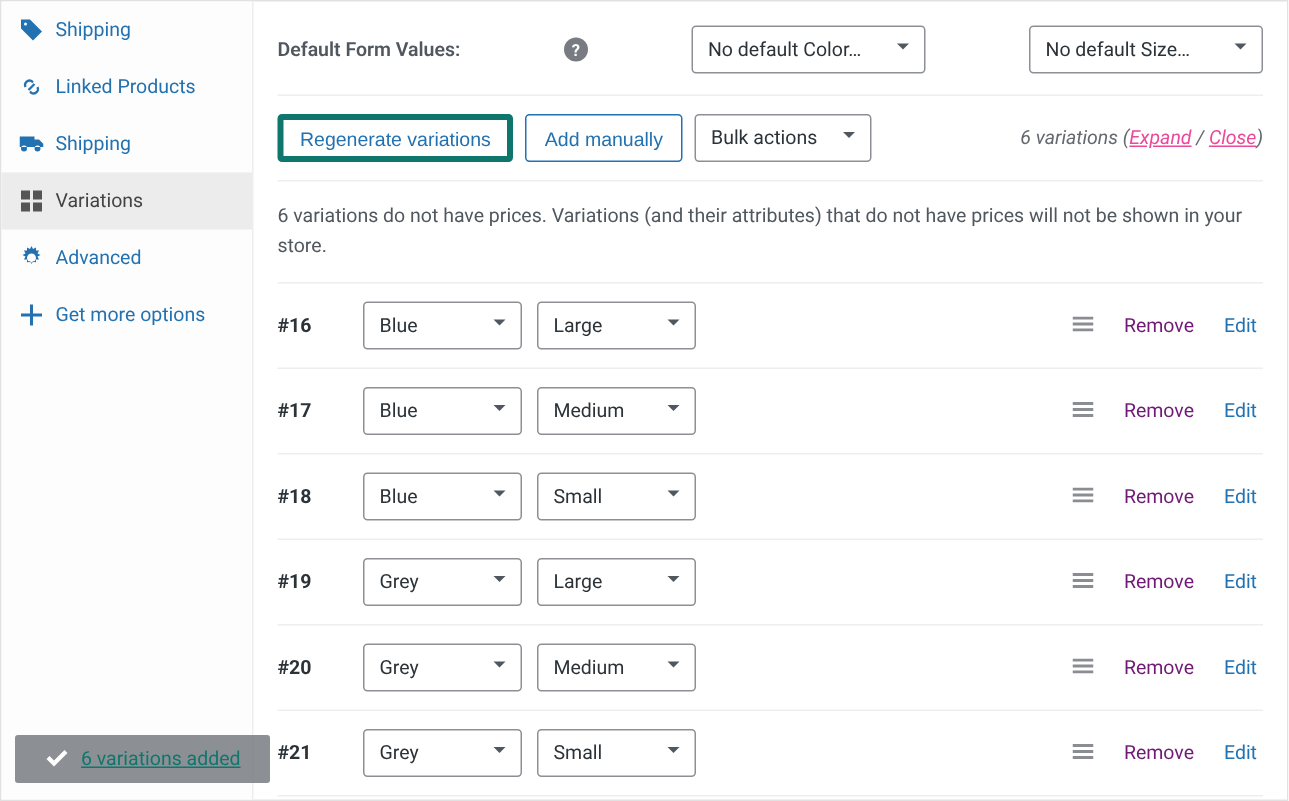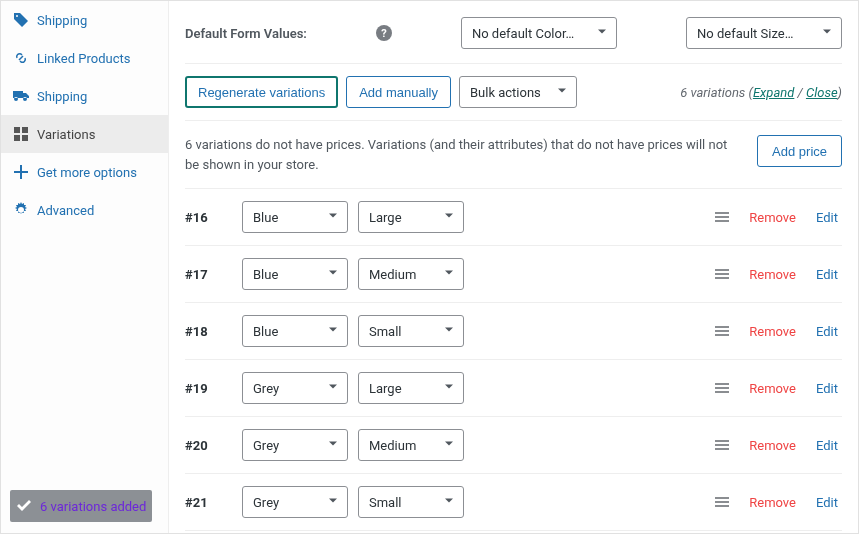--- a/index.html
+++ b/index.html
@@ -17,43 +17,43 @@
 
 .defaultrow { display: flex; align-items: center; gap: 8px; padding: 6px 0 14px 0; justify-content: space-between; }
 .defaultrow .lbl { font-weight: 600; color: #50575e; }
 .help { width: 16px; height: 16px; border-radius: 50%; background: #787c82; color: #fff; display: inline-flex; align-items: center; justify-content: center; font-size: 11px; font-weight: bold; }
 .select { position: relative; border: 1px solid #8c8f94; border-radius: 3px; background: #fff; height: 32px; display: inline-flex; align-items: center; padding: 0 28px 0 10px; color: #2c3338; font-size: 13px; }
 .sel-wide { width: 156px; }
 .select .chev { position: absolute; right: 8px; top: 50%; transform: translateY(-50%); }
 
 .toolbar { display: flex; align-items: center; gap: 8px; padding: 12px 0; border-top: 1px solid #eee; }
 .btn { display: inline-flex; align-items: center; height: 32px; padding: 0 12px; border: 1px solid #2271b1; border-radius: 3px; background: #fff; color: #2271b1; font-size: 13px; cursor: pointer; }
-.btn.focus { border: 2px solid #0f766e; padding: 0 11px; }
+.btn.focus { border: 4px solid #0f766e; padding: 0 11px; }
 .btn.disabled { border-color: #dcdcde; color: #a7aaad; cursor: default; }
 .toolbar .spacer { flex: 1; }
 .varcount { color: #646970; font-style: italic; font-size: 13px; }
-.varcount a { color: #0f766e; font-style: italic; }
+.varcount a { color: #ec4899; font-style: italic; }
 
 .notice { display: flex; align-items: flex-start; justify-content: space-between; padding: 14px 0; border-top: 1px solid #eee; gap: 16px; }
 .notice-text { color: #50575e; line-height: 1.5; flex: 1; }
 .btn-outline { display: inline-flex; align-items: center; height: 32px; padding: 0 14px; border: 1px solid #2271b1; border-radius: 3px; background: #fff; color: #2271b1; font-size: 13px; cursor: pointer; }
 
 .varrow { display: flex; align-items: center; gap: 10px; padding: 12px 0; border-top: 1px solid #eee; }
 .varrow .id { font-weight: 700; color: #2c3338; width: 28px; }
 .sel-color { width: 106px; margin-left: 19px; }
 .sel-size { width: 106px; }
 .varrow .spacer { flex: 1; }
 .drag { color: #8a8d91; cursor: grab; padding: 0 4px; }
-.remove { color: #ef4444; cursor: pointer; padding: 0 6px; }
+.remove { color: #701a75; cursor: pointer; padding: 0 6px; }
 .edit { color: #2271b1; cursor: pointer; padding: 0 4px; }
 
 .footer { display: flex; align-items: center; gap: 8px; padding: 14px 0 0 0; border-top: 1px solid #eee; margin-top: auto; }
 .footer .spacer { flex: 1; }
 
-.toast { position: absolute; left: 10px; bottom: 12px; background: rgba(120,124,130,0.85); color: #6d28d9; border-radius: 2px; padding: 8px 6px; display: flex; align-items: center; gap: 8px; font-size: 13px; }
+.toast { position: absolute; left: 10px; bottom: 12px; background: rgba(120,124,130,0.85); color: #0f766e; border-radius: 2px; padding: 8px 20px; display: flex; align-items: center; gap: 8px; font-size: 13px; text-decoration: underline; }
 .toast .check { width: 16px; height: 16px; display: inline-flex; align-items: center; justify-content: center; }
 
 .chev svg { width: 12px; height: 12px; fill: #50575e; }
 .drag svg { width: 14px; height: 10px; fill: currentColor; }
 </style>
 </head>
 <body>
 
 <div class="wrap">
   <div class="sidebar">
@@ -85,32 +85,32 @@
       <span class="ico">
           <svg viewBox="0 0 16 16" fill="#555">
             <path d="M1 1h6v6H1V1zm8 0h6v6H9V1zM1 9h6v6H1V9zm8 0h6v6H9V9z"></path>
           </svg>
         </span>
       <span class="lbl">Variations</span>
     </div>
     <div class="sidebar-item">
       <span class="ico">
           <svg viewBox="0 0 16 16">
+            <path d="M8 5a3 3 0 100 6 3 3 0 000-6zM8 0l1 2 2-1 0 2 2 0-1 2 2 1-2 1 1 2-2 0 0 2-2-1-1 2-1-2-2 1 0-2-2 0 1-2-2-1 2-1-1-2 2 0 0-2 2 1 1-2z"></path>
+          </svg>
+        </span>
+      <span class="lbl">Advanced</span>
+    </div>
+    <div class="sidebar-item">
+      <span class="ico">
+          <svg viewBox="0 0 16 16">
             <path d="M7 1h2v6h6v2H9v6H7V9H1V7h6V1z"></path>
           </svg>
         </span>
       <span class="lbl">Get more options</span>
-    </div>
-    <div class="sidebar-item">
-      <span class="ico">
-          <svg viewBox="0 0 16 16">
-            <path d="M8 5a3 3 0 100 6 3 3 0 000-6zM8 0l1 2 2-1 0 2 2 0-1 2 2 1-2 1 1 2-2 0 0 2-2-1-1 2-1-2-2 1 0-2-2 0 1-2-2-1 2-1-1-2 2 0 0-2 2 1 1-2z"></path>
-          </svg>
-        </span>
-      <span class="lbl">Advanced</span>
     </div>
   </div>
 
   <div class="main">
     <div class="defaultrow">
       <span class="lbl">Default Form Values:</span>
       <span class="help">?</span>
       <div class="select sel-wide">
         <span>No default Color…</span>
         <span class="chev"><svg viewBox="0 0 12 12">
@@ -135,21 +135,20 @@
             </svg></span>
       </div>
       <div class="spacer"></div>
       <span class="varcount">
         <span>6 variations</span> (<a href="#">Expand</a> / <a href="#">Close</a>)
       </span>
     </div>
 
     <div class="notice">
       <div class="notice-text">6 variations do not have prices. Variations (and their attributes) that do not have prices will not be shown in your store.</div>
-      <button class="btn-outline">Add price</button>
     </div>
 
     <div id="variation-list">
         <div class="varrow">
           <span class="id">#16</span>
           <div class="select sel-color">
             <span>Blue</span>
             <span class="chev"><svg viewBox="0 0 12 12">
                 <path d="M2 4l4 4 4-4z"></path>
               </svg></span>

